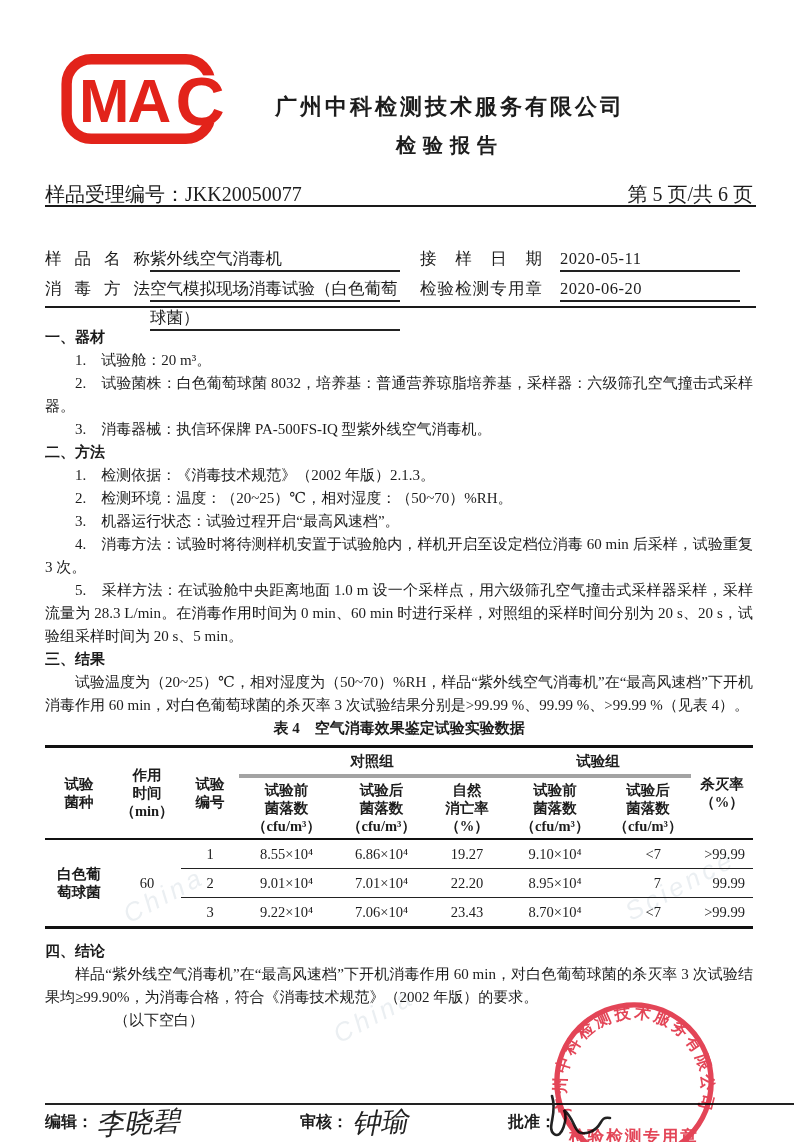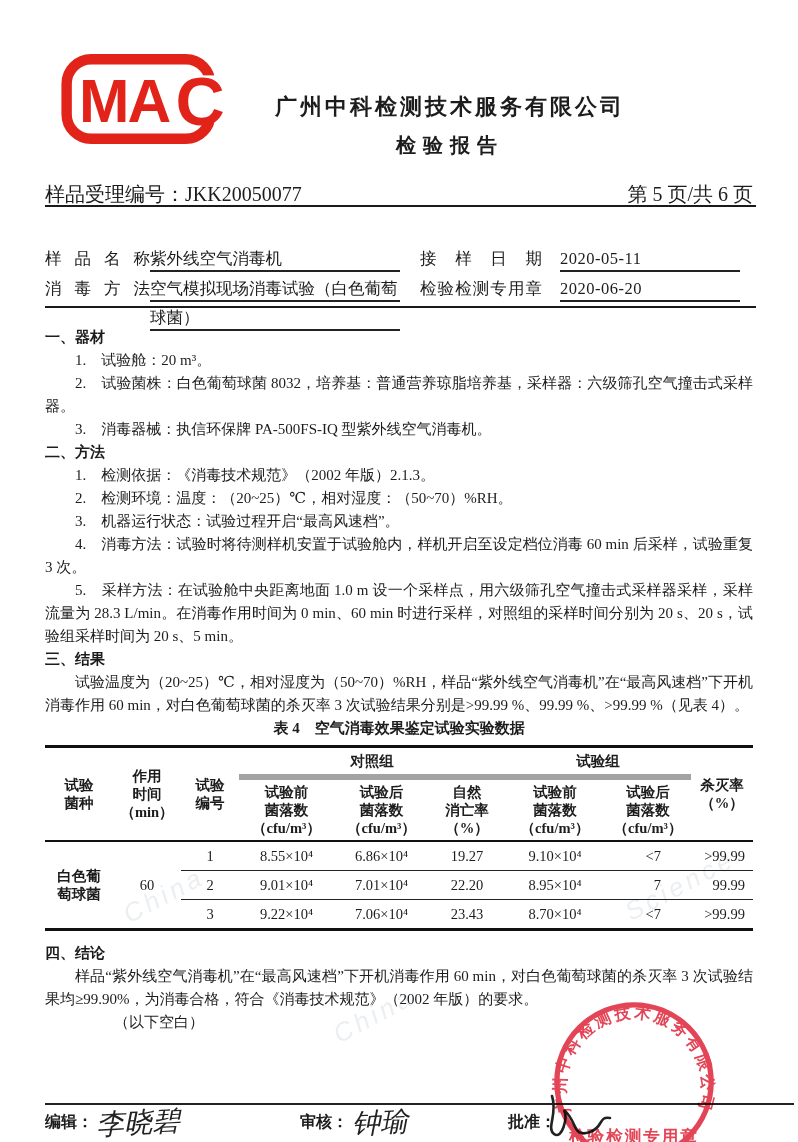--- a/index.html
+++ b/index.html
@@ -36,21 +36,21 @@
   .content p{margin:0;}
   .sec-title{font-weight:bold;}
   .para{text-indent:2em;}
   
   .tbl-title{text-align:center;font-weight:bold;margin-top:1px;}
   table{width:100%;border-collapse:collapse;margin-top:5px;
     border-top:3px solid #111;border-bottom:3px solid #111;
     font-size:14.5px;line-height:18px;text-align:center;}
   thead{border-bottom:2.5px solid #111;}
   th{font-weight:bold;padding:3px 1px;vertical-align:middle;}
-  th.grp{border-bottom:6px solid #a3a3a3;padding:4px 1px;}
+  th.grp{border-bottom:4px solid #a3a3a3;padding:4px 1px;}
   td{padding:4px 1px;vertical-align:middle;height:20px;}
   tbody tr + tr td{border-top:1.5px solid #222;}
   .pre{white-space:pre-line;}
   .species{font-weight:bold;}
   .ta-r{text-align:right;padding-right:8px;}
   .ta-r2{text-align:right;padding-right:30px;}
   
   .blank-note{margin-top:22px;text-indent:4.6em;}
   .footer-line{position:absolute;top:1103px;left:45px;right:4px;border-top:2.5px solid #222;z-index:1;}
   .footer{position:absolute;top:1112px;left:0;width:100%;font-size:16px;z-index:2;}

